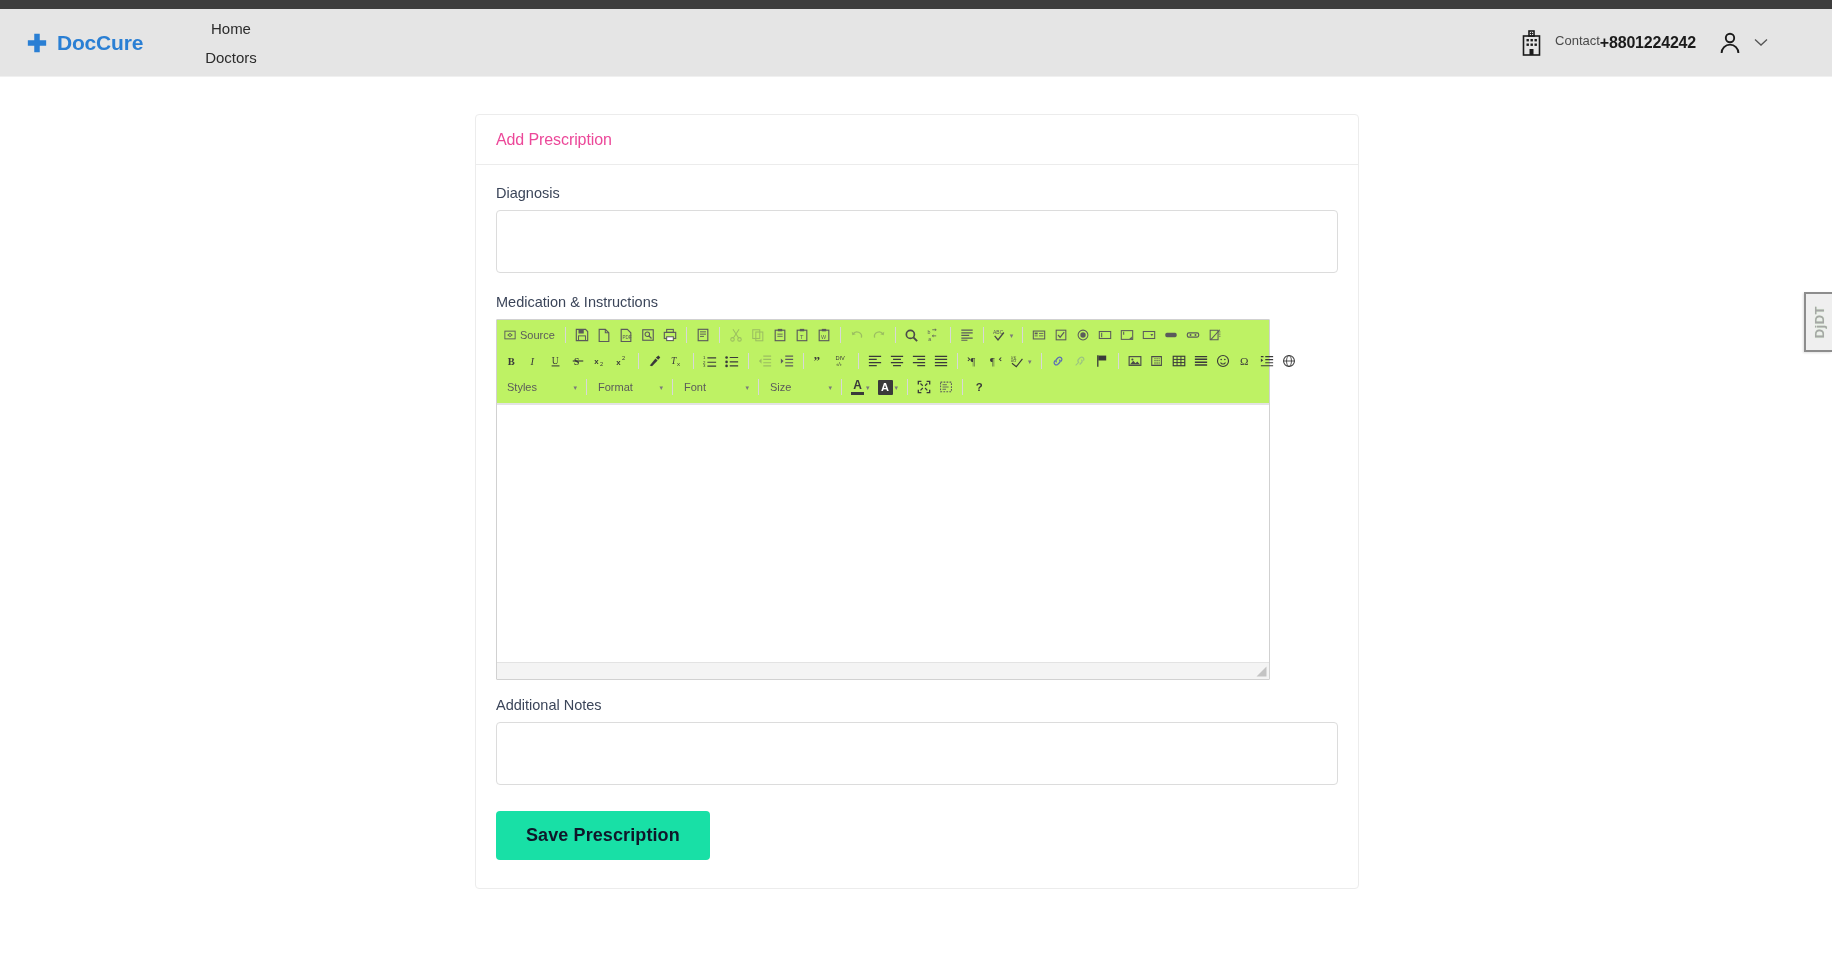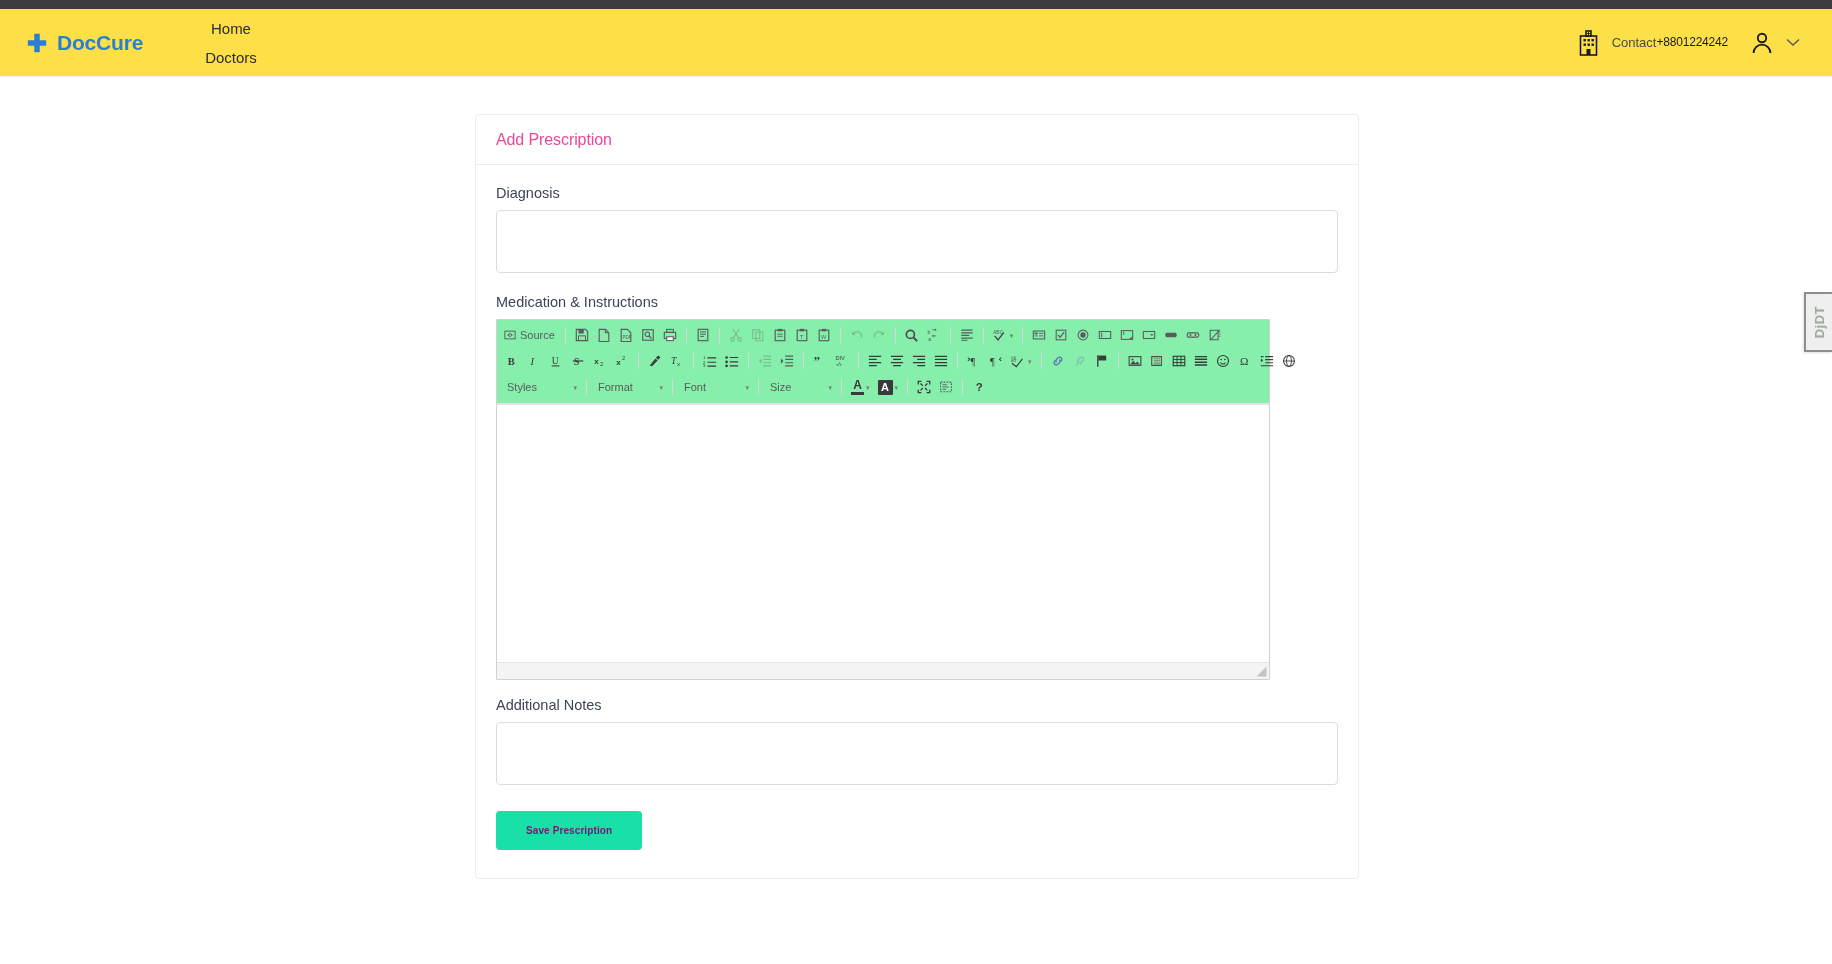--- a/index.html
+++ b/index.html
@@ -15,25 +15,25 @@
   
   .top-strip {
     height: 9px;
     background: #3d3d3d;
     width: 100%;
   }
 
   
   .navbar {
     height: 68px;
-    background: #fde047;
+    background: #e5e5e5;
     border-bottom: 1px solid #f0f0f0;
     display: flex;
     align-items: center;
-    padding: 0 8px 0 26px;
+    padding: 0 40px 0 26px;
     position: relative;
   }
   .brand {
     display: flex;
     align-items: center;
     gap: 9px;
     margin-right: 40px;
     text-decoration: none;
   }
   .brand-icon { width: 22px; height: 22px; display: block; }
@@ -59,21 +59,21 @@
     padding-right: 24px;
   }
   .contact-block {
     display: flex;
     align-items: center;
     gap: 12px;
   }
   .contact-icon { width: 23px; height: 26px; display: block; }
   .contact-lines { display: flex; flex-direction: row; line-height: 1.35; }
   .contact-label { font-size: 13px; color: #4a4a4a; }
-  .contact-phone { font-size: 12px; color: #1b1b1b; font-weight: normal; letter-spacing: -0.2px; }
+  .contact-phone { font-size: 16px; color: #1b1b1b; font-weight: bold; letter-spacing: -0.2px; }
   .user-block { display: flex; align-items: center; gap: 12px; cursor: pointer; }
   .user-icon { width: 24px; height: 24px; display: block; }
   .chev { width: 14px; height: 9px; display: block; }
 
   
   .page {
     width: 100%;
     height: calc(964px - 77px);
     background: #ffffff;
     overflow: hidden;
@@ -124,21 +124,21 @@
   .ta-notes { height: 63px; }
 
   
   .cke {
     width: 774px;
     border: 1px solid #d1d1d1;
     background: #f8f8f8;
     border-radius: 1px;
   }
   .cke-top {
-    background: #86efac;
+    background: #bef264;
     border-bottom: 1px solid #e3e3e3;
     padding: 2px 2px 3px 2px;
   }
   .cke-row {
     display: flex;
     align-items: center;
     flex-wrap: nowrap;
     height: 26px;
     padding-left: 2px;
   }
@@ -231,25 +231,25 @@
     display: inline-flex;
     align-items: center;
     justify-content: center;
     border-radius: 1px;
   }
 
   
   .btn-save {
     margin-top: 5px;
     background: #18e0a6;
-    color: #701a75;
+    color: #0f172a;
     border: none;
     border-radius: 4px;
     font-family: "Liberation Sans", sans-serif;
-    font-size: 10px;
+    font-size: 18px;
     font-weight: bold;
     letter-spacing: 0.1px;
     padding: 14px 30px;
     cursor: pointer;
   }
 
   
   .djdt {
     position: absolute;
     right: 0px;

